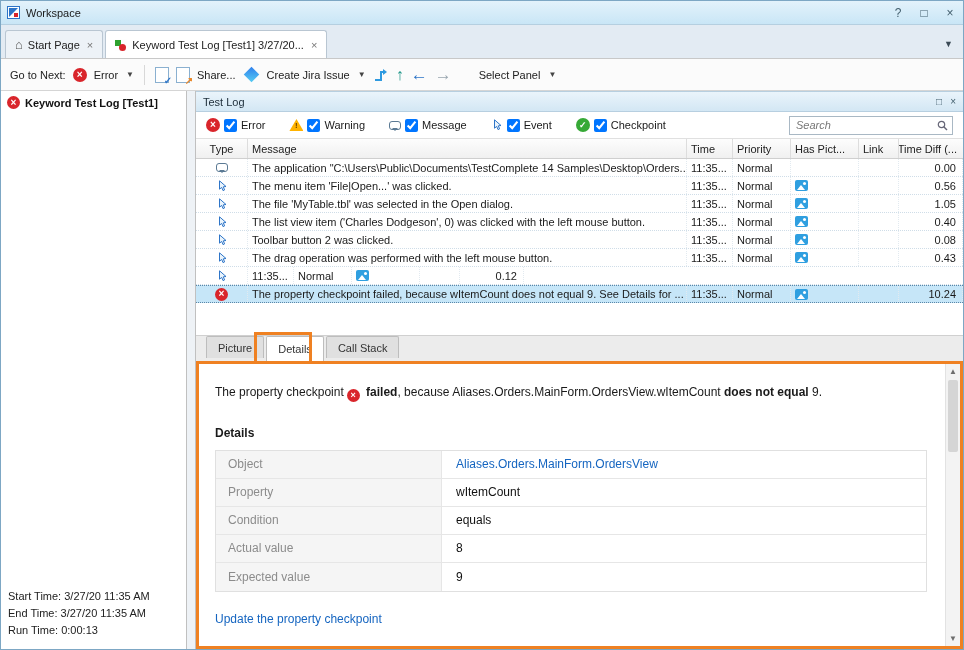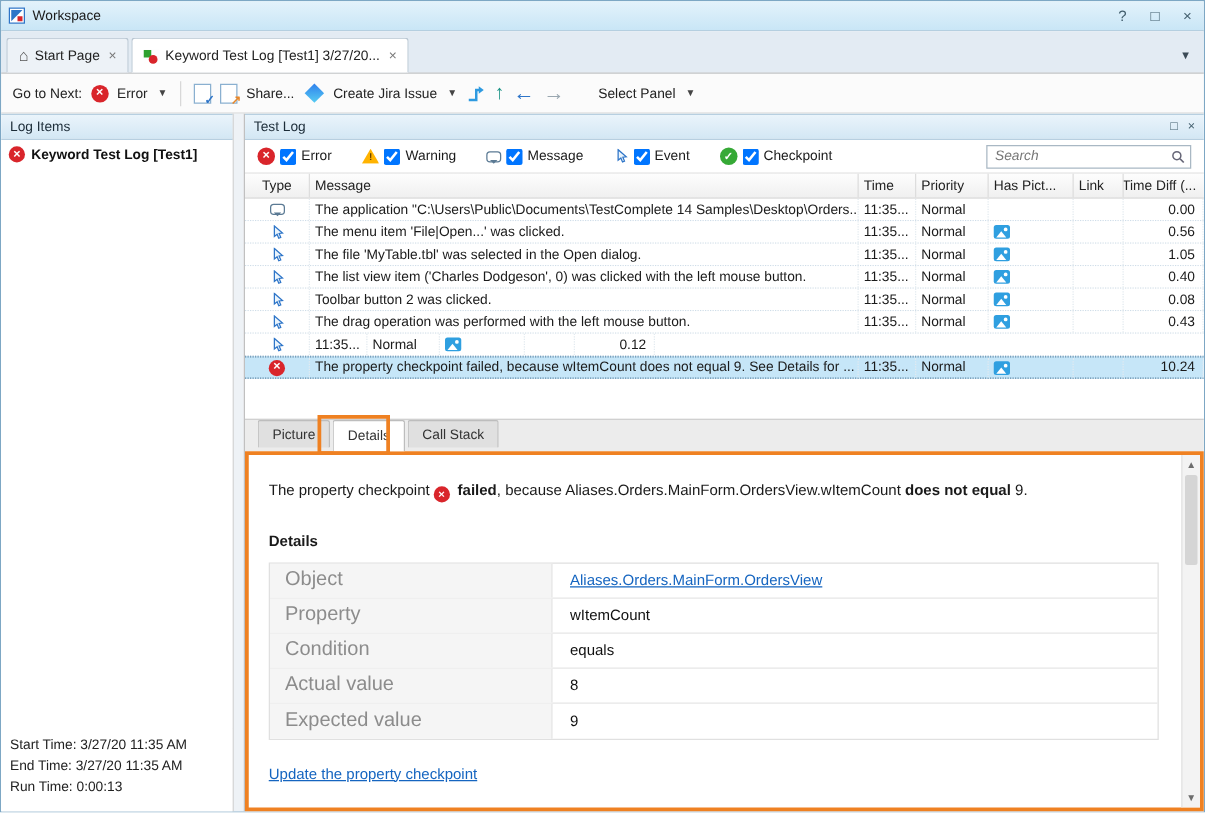--- a/index.html
+++ b/index.html
@@ -97,23 +97,23 @@
 
   
   .details-panel { flex:0 0 288px; height:288px; border:3px solid #ef8122; background:#fff; position:relative; padding:20px 30px 0 16px; overflow:hidden; }
   .summary { font-size:12px; line-height:16px; display:block; }
   .summary .b { font-weight:bold; }
   .summary .inline-err { display:inline-flex; width:13px; height:13px; border-radius:50%; background:#d9252b; color:#fff; font-size:9px; font-weight:bold; align-items:center; justify-content:center; vertical-align:-2px; margin:0 3px; }
   .details-heading { font-weight:bold; font-size:12px; margin:24px 0 10px 0; }
   .prop-table { width:712px; border:1px solid #e0e0e0; }
   .prop-row { display:flex; height:28px; border-bottom:1px solid #e6e6e6; }
   .prop-row:last-child { border-bottom:none; }
-  .prop-label { width:226px; flex:0 0 226px; background:#f5f5f5; color:#8c8c8c; display:flex; align-items:center; padding-left:12px; border-right:1px solid #e6e6e6; font-size:16px; }
+  .prop-label { width:226px; flex:0 0 226px; background:#f5f5f5; color:#8c8c8c; display:flex; align-items:center; padding-left:12px; border-right:1px solid #e6e6e6; font-size:12px; }
   .prop-value { flex:1; display:flex; align-items:center; padding-left:14px; font-size:12px; color:#111; }
-  .blue-link { color:#1565c0; text-decoration:underline; cursor:pointer; }
+  .blue-link { color:#1565c0; cursor:pointer; }
   .update-link { display:inline-block; margin-top:20px; font-size:12px; }
 
   .vscroll { position:absolute; top:0; right:0; bottom:0; width:15px; background:#f3f3f3; border-left:1px solid #e2e2e2; }
   .vscroll .arr { position:absolute; left:0; width:14px; height:15px; display:flex; align-items:center; justify-content:center; color:#6d6d6d; font-size:8px; }
   .vscroll .arr.up { top:0; }
   .vscroll .arr.down { bottom:0; }
   .vscroll .thumb { position:absolute; left:2px; right:2px; top:16px; height:72px; background:#d5d5d5; border-radius:2px; }
 </style>
 </head>
 <body>
@@ -169,23 +169,20 @@
     <span class="arrow-up">↑</span>
     <span class="arrow-back">←</span>
     <span class="arrow-fwd">→</span>
     <span class="tb-label" style="margin-left:20px;">Select Panel</span>
     <span class="dd-arrow">▼</span>
   </div>
 
   <div class="main">
 
     <div class="left-col">
-      <div class="panel-header">
-        <span>Log Items</span>
-      </div>
       <div class="tree-area">
         <div class="tree-item">
           <span class="icon-error" style="width:13px;height:13px;">×</span>
           <span>Keyword Test Log [Test1]</span>
         </div>
       </div>
       <div class="info-content">
         <div>Start Time: 3/27/20 11:35 AM</div>
         <div>End Time: 3/27/20 11:35 AM</div>
         <div>Run Time: 0:00:13</div>

